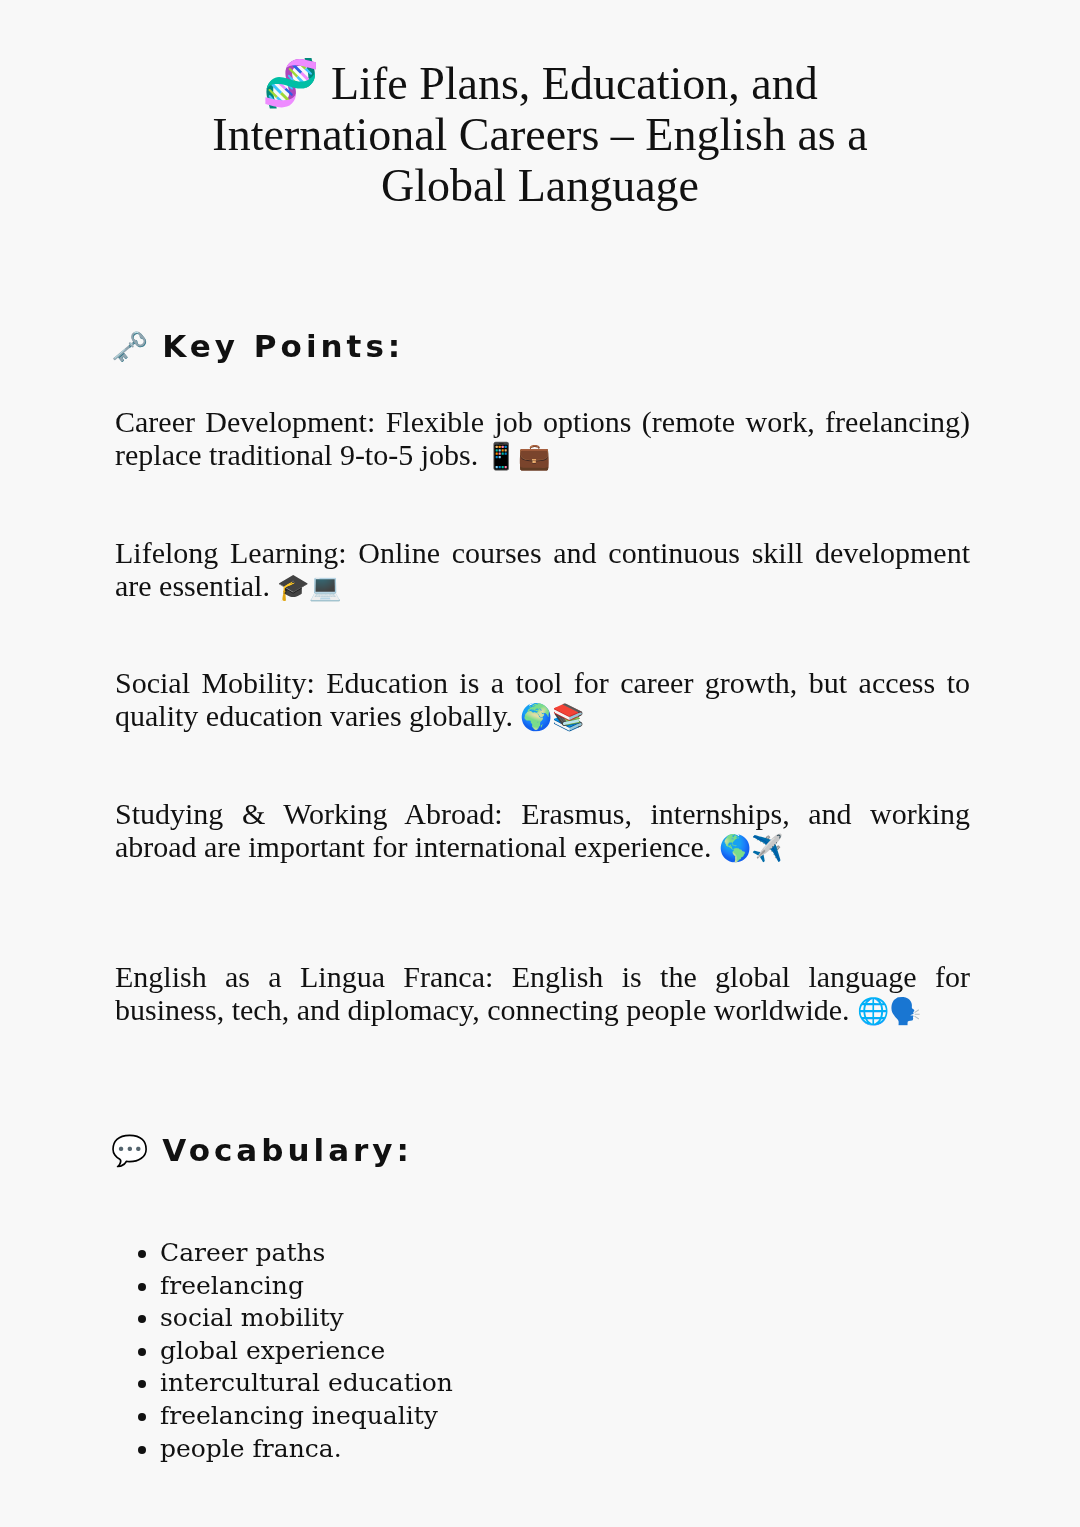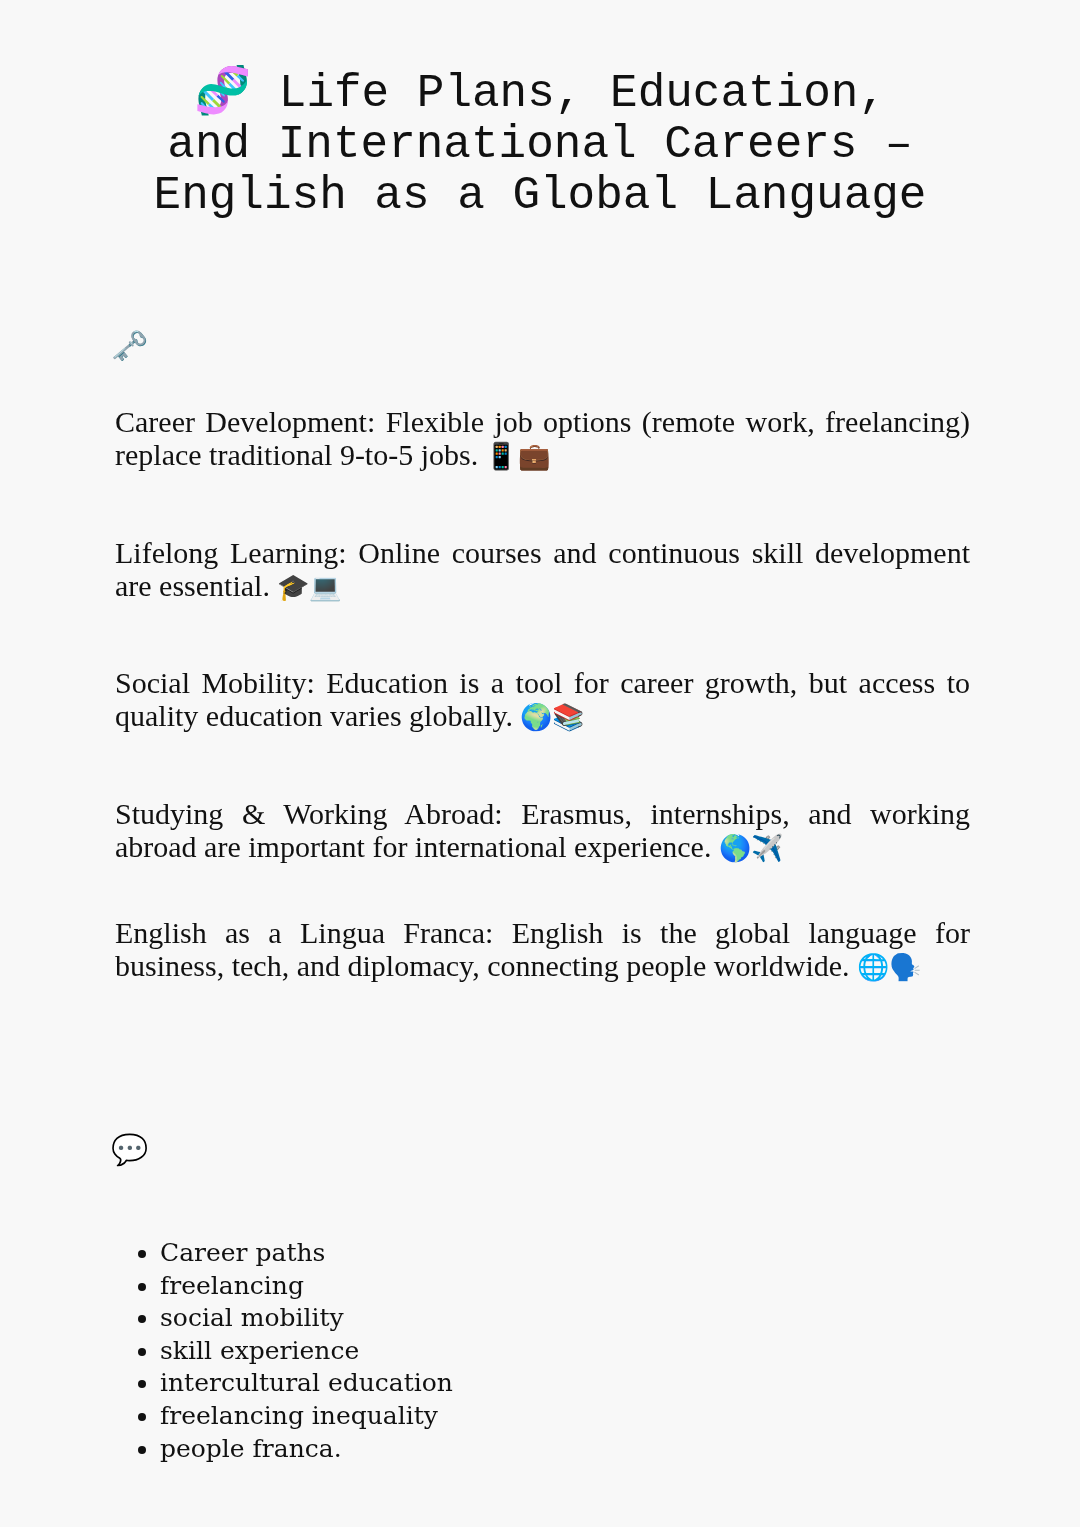--- a/index.html
+++ b/index.html
@@ -5,23 +5,23 @@
   html, body { margin: 0; padding: 0; }
   body {
     width: 1080px; height: 1527px;
     background: #f8f8f8;
     color: #111;
     font-family: "DejaVu Serif", "Liberation Serif", serif;
     position: relative;
     overflow: hidden;
   }
   .title {
-    position: absolute; left: 150px; top: 69px; width: 780px;
+    position: absolute; left: 150px; top: 58px; width: 780px;
     text-align: center;
-    font-family: Liberation Mono, monospace;
+    font-family: Liberation Serif, serif;
     font-size: 46px; line-height: 51px; font-weight: normal;
     margin: 0; color: #111;
   }
   .h2 {
     position: absolute; left: 111px;
     font-family: "DejaVu Sans", "Liberation Sans", sans-serif;
     font-weight: bold; font-size: 31px; letter-spacing: 4px;
     margin: 0; display: flex; align-items: center; gap: 14px;
   }
   .h2 .icon { font-size: 30px; letter-spacing: 0; }
@@ -40,37 +40,39 @@
   }
   .vocab li { padding-left: 0; }
 </style>
 </head>
 <body>
 
 <h1 class="title"><span>🧬</span> <span>Life Plans, Education, and International Careers – English as a Global Language</span></h1>
 
 <h2 class="h2" style="top:328px">
   <span class="icon">🗝️</span>
+  <span>Key Points:</span>
 </h2>
 
 <p class="kp" style="top:401px"><span>Career Development: Flexible job options (remote work, freelancing) replace traditional 9-to-5 jobs.</span> <span class="emoji">📱💼</span></p>
 
 <p class="kp" style="top:532px"><span>Lifelong Learning: Online courses and continuous skill development are essential.</span> <span class="emoji">🎓💻</span></p>
 
 <p class="kp" style="top:662px"><span>Social Mobility: Education is a tool for career growth, but access to quality education varies globally.</span> <span class="emoji">🌍📚</span></p>
 
 <p class="kp" style="top:793px"><span>Studying &amp; Working Abroad: Erasmus, internships, and working abroad are important for international experience.</span> <span class="emoji">🌎✈️</span></p>
 
-<p class="kp" style="top:912px"><span>English as a Lingua Franca: English is the global language for business, tech, and diplomacy, connecting people worldwide.</span> <span class="emoji">🌐🗣️</span></p>
+<p class="kp" style="top:956px"><span>English as a Lingua Franca: English is the global language for business, tech, and diplomacy, connecting people worldwide.</span> <span class="emoji">🌐🗣️</span></p>
 
 <h2 class="h2" style="top:1132px">
   <span class="icon">💬</span>
+  <span>Vocabulary:</span>
 </h2>
 
 <ul class="vocab">
   <li>Career paths</li>
   <li>freelancing</li>
   <li>social mobility</li>
-  <li>skill experience</li>
+  <li>global experience</li>
   <li>intercultural education</li>
   <li>freelancing inequality</li>
   <li>people franca.</li>
 </ul>
 
 </body></html>

